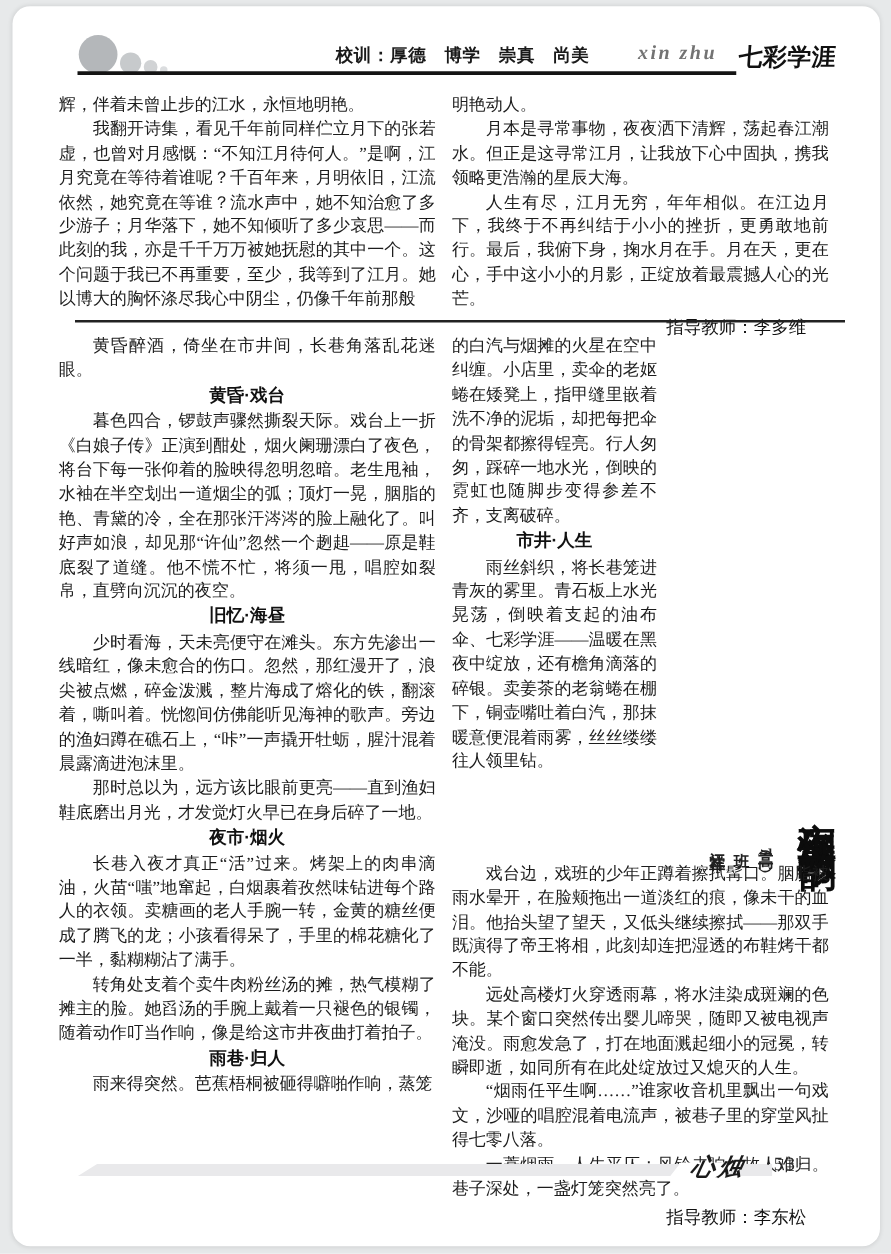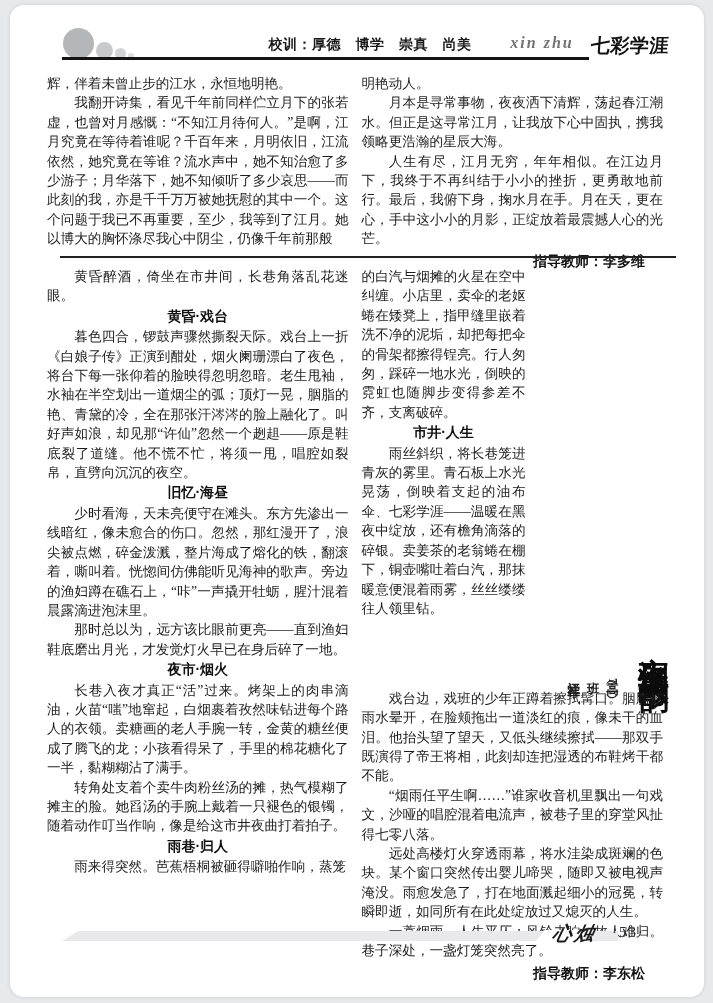--- a/index.html
+++ b/index.html
@@ -46,21 +46,21 @@
   .divider{position:absolute;left:50px;top:251px;width:616px;height:1.5px;background:#222;}
 
   .blk-p,.blk-cont{text-align:justify;}
   .blk-p{text-indent:2em;}
   .blk-h{
     text-align:center;font-weight:bold;font-size:14px;
     font-family:"Liberation Sans","DejaVu Sans",sans-serif;
     margin:1px 0;color:#111;
   }
   .blk-credit{
-    text-align:right;font-weight:bold;font-size:14px;
+    text-align:right;font-weight:normal;font-size:14px;
     font-family:"Liberation Sans","DejaVu Sans",sans-serif;
     padding-right:18px;margin-top:3px;color:#111;
   }
   
   .row-top{display:flex;min-height:346px;flex-direction:column;}
   .narrow-text{width:164px;flex:0 0 164px;}
   .title-area{
     flex:1;writing-mode:vertical-rl;text-orientation:mixed;
     padding-top:14px;box-sizing:border-box;
   }
@@ -143,22 +143,22 @@
             <div class="blk-h">市井·人生</div>
             <div class="blk-p">雨丝斜织，将长巷笼进青灰的雾里。青石板上水光晃荡，倒映着支起的油布伞、七彩学涯——温暖在黑夜中绽放，还有檐角滴落的碎银。卖姜茶的老翁蜷在棚下，铜壶嘴吐着白汽，那抹暖意便混着雨雾，丝丝缕缕往人领里钻。</div>
           </div>
         <div class="title-area">
           <div class="v-title">夜深烟火敲市韵</div>
           <div class="v-byline">高二（7）班　江祥军</div>
         </div>
       </div>
       <div class="full-text">
           <div class="blk-p">戏台边，戏班的少年正蹲着擦拭髯口。胭脂被雨水晕开，在脸颊拖出一道淡红的痕，像未干的血泪。他抬头望了望天，又低头继续擦拭——那双手既演得了帝王将相，此刻却连把湿透的布鞋烤干都不能。</div>
+          <div class="blk-p">远处高楼灯火穿透雨幕，将水洼染成斑斓的色块。某个窗口突然传出婴儿啼哭，随即又被电视声淹没。雨愈发急了，打在地面溅起细小的冠冕，转瞬即逝，如同所有在此处绽放过又熄灭的人生。</div>
           <div class="blk-p">“烟雨任平生啊……”谁家收音机里飘出一句戏文，沙哑的唱腔混着电流声，被巷子里的穿堂风扯得七零八落。</div>
-          <div class="blk-p">远处高楼灯火穿透雨幕，将水洼染成斑斓的色块。某个窗口突然传出婴儿啼哭，随即又被电视声淹没。雨愈发急了，打在地面溅起细小的冠冕，转瞬即逝，如同所有在此处绽放过又熄灭的人生。</div>
           <div class="blk-p">一蓑烟雨，人生平仄；风铃未响，故人难归。巷子深处，一盏灯笼突然亮了。</div>
           <div class="blk-credit">指导教师：李东松</div>
         </div>
     </div>
   </div>
 
   <div class="footer-bar"></div>
   <div class="footer-wedge"></div>
   <div class="footer-mag">心烛</div>
   <div class="footer-page">·53·</div>

